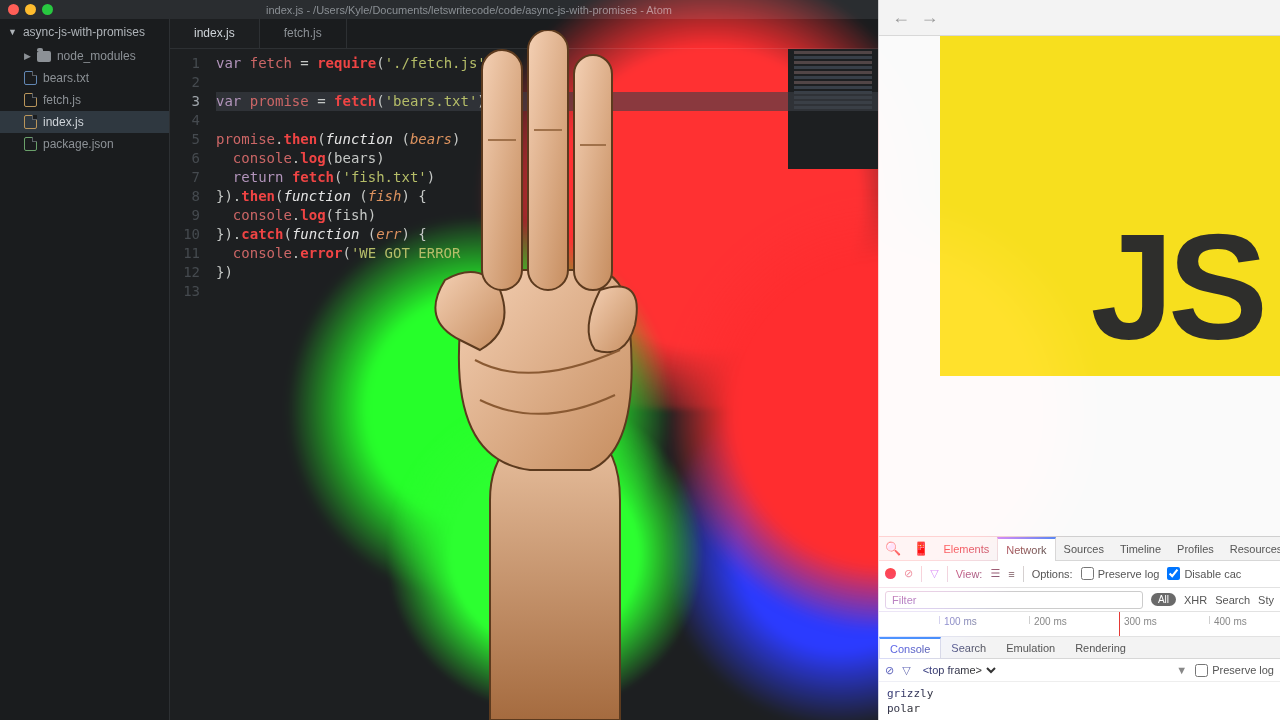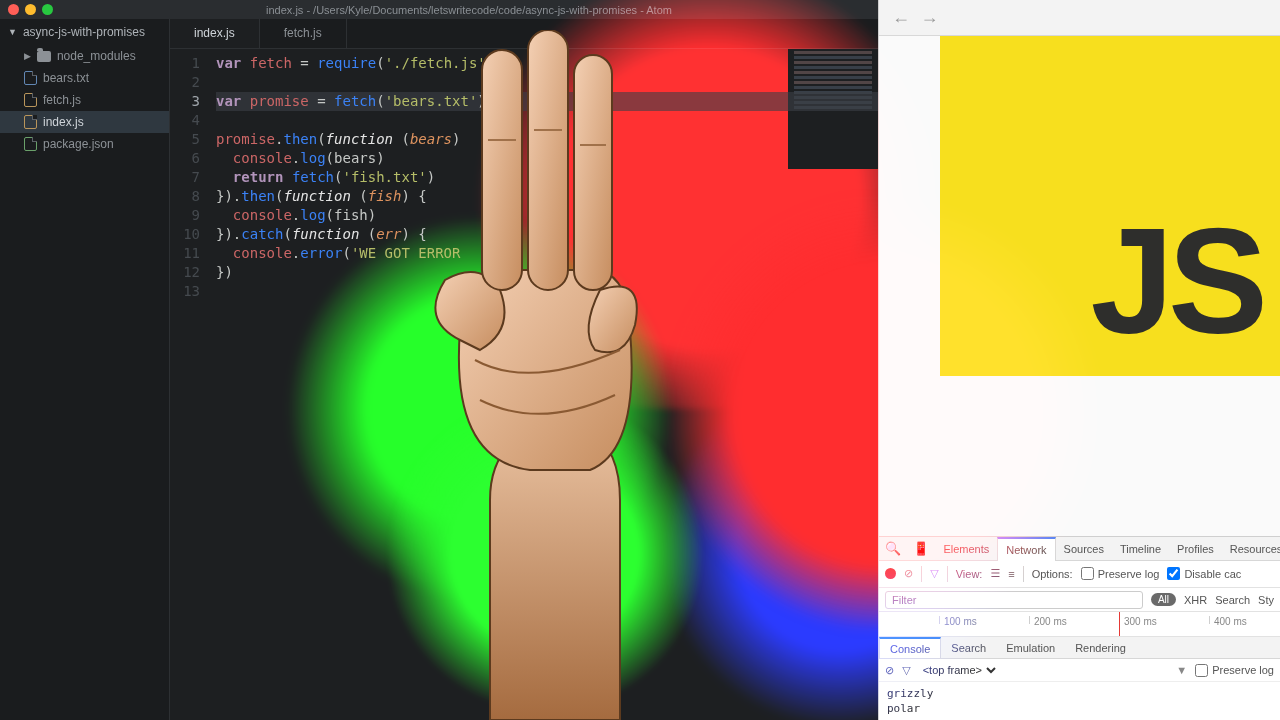--- a/index.html
+++ b/index.html
@@ -40,21 +40,21 @@
 .tab{padding:7px 24px;font-size:12px;color:#8c9196;border-right:1px solid #2d3033;cursor:pointer;}
 .tab.active{color:#cfd4d9;background:#1d1f21;}
 
 .code-area{flex:1;display:flex;font-family:Menlo,Consolas,monospace;font-size:14px;line-height:1.35;position:relative;}
 .gutter{width:40px;text-align:right;padding:5px 10px 0 0;color:#454a4f;user-select:none;background:#1d1f21;z-index:3;}
 .gutter .ln{height:19px;}
 .gutter .cur{color:#9fa5ab;}
 .code{flex:1;padding:5px 0 0 6px;position:relative;z-index:3;}
 .code .line{height:19px;white-space:pre;}
 .code .line.hl{background:rgba(60,64,70,.6);}
-.kw{color:#b294bb;font-weight:bold;} .var{color:#cc6666;} .fn{color:#3b82f6;} .str{color:#b5bd68;} .punc{color:#c5c8c6;} .obj{color:#cc6666;} .param{color:#de935f;font-style:italic;} .fkw{color:#e5e5e5;font-style:italic;}
+.kw{color:#b294bb;} .var{color:#cc6666;} .fn{color:#ef4444;font-weight:bold;} .str{color:#b5bd68;} .punc{color:#c5c8c6;} .obj{color:#cc6666;} .param{color:#de935f;font-style:italic;} .fkw{color:#e5e5e5;font-style:italic;}
 
 
 .minimap{position:absolute;right:0;top:30px;width:90px;height:120px;background:linear-gradient(#1d1f21,#1d1f21);z-index:2;}
 .minimap .ml{height:3px;margin:2px 6px;background:rgba(140,160,190,.25);}
 .minimap .ml.a{background:rgba(180,140,140,.35);}
 
 
 .splash{position:absolute;left:170px;right:0;top:30px;bottom:0;z-index:1;pointer-events:none;mix-blend-mode:screen;}
 .blob{position:absolute;border-radius:40%;}
 .r1{background:radial-gradient(circle,#ff1414 0%,#ff1414 45%,transparent 70%);width:520px;height:420px;left:110px;top:-60px;filter:blur(3px);}
@@ -69,21 +69,21 @@
 
 
 .devtools{
   position:absolute; right:0; top:0; width:402px; height:720px;
   background:#f6f6f6; color:#333; display:flex; flex-direction:column;
   border-left:1px solid #cfcfcf;
 }
 .browser-chrome{height:36px;background:#f3f3f3;border-bottom:1px solid #d8d8d8;display:flex;align-items:center;gap:14px;padding:0 10px;}
 .nav-arrows span{font-size:18px;color:#9a9a9a;padding:0 3px;cursor:pointer;}
 .browser-view{flex:1;position:relative;background:#fafafa;}
-.js-logo{position:absolute;right:0;top:0;width:340px;height:340px;background:#f7df1e;display:flex;align-items:flex-end;justify-content:flex-end;padding:20px 18px;}
+.js-logo{position:absolute;right:0;top:0;width:340px;height:340px;background:#f7df1e;display:flex;align-items:flex-end;justify-content:flex-end;padding:14px 18px;}
 .js-logo span{font-family:"Helvetica Neue",Arial,sans-serif;font-weight:700;font-size:150px;color:#2e2e2c;letter-spacing:-6px;line-height:1;}
 
 
 .dt{position:absolute;left:0;right:0;bottom:0;height:184px;background:#fff;border-top:1px solid #cfcfcf;font-size:11px;display:flex;flex-direction:column;}
 .dt-tabs{display:flex;align-items:center;height:24px;border-bottom:1px solid #d7d7d7;background:#f3f3f3;}
 .dt-ic{padding:0 6px;color:#6a6a6a;cursor:pointer;font-size:13px;}
 .dt-tab{padding:0 8px;line-height:24px;color:#555;cursor:pointer;}
 .dt-tab.act{background:#fff;border-left:1px solid #d7d7d7;border-right:1px solid #d7d7d7;border-top:2px solid #4285f4;line-height:22px;}
 .dt-toolbar{display:flex;align-items:center;height:28px;border-bottom:1px solid #e2e2e2;padding:0 6px;gap:8px;color:#555;}
 .rec{width:11px;height:11px;border-radius:50%;background:#e53935;}

